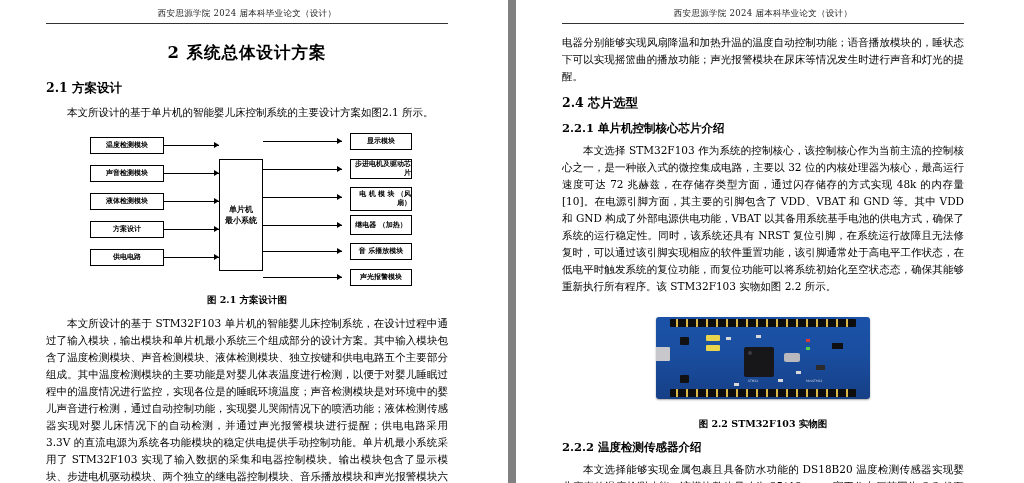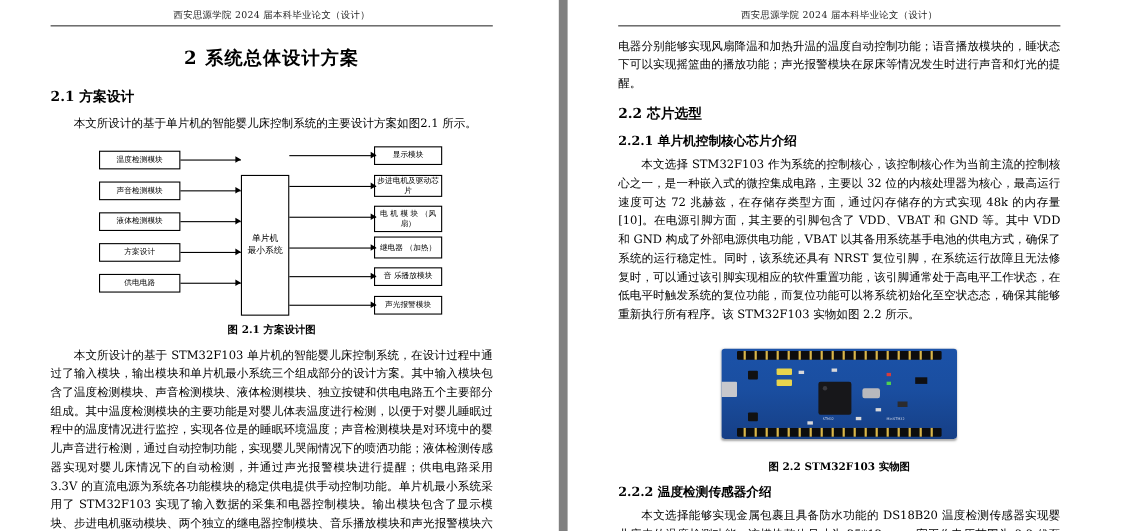--- a/index.html
+++ b/index.html
@@ -90,25 +90,26 @@
     border: 1px solid #000;
     background: #fff;
     font-size: 7px;
     display: flex;
     align-items: center;
     justify-content: center;
     text-align: center;
     line-height: 1.25;
     box-sizing: border-box;
     font-family: "DejaVu Serif", "Liberation Serif", serif;
+    font-weight: bold;
   }
   .dbox.left { left: 8px; width: 74px; height: 17px; }
-  .dbox.right { right: 10px; width: 62px; height: 17px; }
+  .dbox.right { right: 0; width: 62px; height: 17px; text-align: right; }
   .dbox.center {
-    left: 137px; top: 30px; width: 44px; height: 128px;
+    left: 137px; top: 30px; width: 44px; height: 112px;
     font-size: 8px; line-height: 1.35;
   }
   .dbox.center span { display: block; }
   .conn {
     position: absolute;
     height: 1px;
     background: #000;
   }
   .arrow {
     position: absolute;
@@ -264,21 +265,21 @@
 
       <div class="fig-caption">图 2.1 方案设计图</div>
       <p class="body">本文所设计的基于 STM32F103 单片机的智能婴儿床控制系统，在设计过程中通过了输入模块，输出模块和单片机最小系统三个组成部分的设计方案。其中输入模块包含了温度检测模块、声音检测模块、液体检测模块、独立按键和供电电路五个主要部分组成。其中温度检测模块的主要功能是对婴儿体表温度进行检测，以便于对婴儿睡眠过程中的温度情况进行监控，实现各位是的睡眠环境温度；声音检测模块是对环境中的婴儿声音进行检测，通过自动控制功能，实现婴儿哭闹情况下的喷洒功能；液体检测传感器实现对婴儿床情况下的自动检测，并通过声光报警模块进行提醒；供电电路采用 3.3V 的直流电源为系统各功能模块的稳定供电提供手动控制功能。单片机最小系统采用了 STM32F103 实现了输入数据的采集和电器控制模块。输出模块包含了显示模块、步进电机驱动模块、两个独立的继电器控制模块、音乐播放模块和声光报警模块六个主要部分。其中</p>
     </div>
   </div>
 
   <div class="page page-right">
     <div class="header">西安思源学院 2024 届本科毕业论文（设计）</div>
     <div class="content">
       <p class="body noindent">电器分别能够实现风扇降温和加热升温的温度自动控制功能；语音播放模块的，睡状态下可以实现摇篮曲的播放功能；声光报警模块在尿床等情况发生时进行声音和灯光的提醒。</p>
-      <h2 class="sec">2.2 芯片选型</h2>
+      <h2 class="sec">2.4 芯片选型</h2>
       <h3 class="subsec">2.2.1 单片机控制核心芯片介绍</h3>
       <p class="body">本文选择 STM32F103 作为系统的控制核心，该控制核心作为当前主流的控制核心之一，是一种嵌入式的微控集成电路，主要以 32 位的内核处理器为核心，最高运行速度可达 72 兆赫兹，在存储存类型方面，通过闪存储存的方式实现 48k 的内存量[10]。在电源引脚方面，其主要的引脚包含了 VDD、VBAT 和 GND 等。其中 VDD 和 GND 构成了外部电源供电功能，VBAT 以其备用系统基手电池的供电方式，确保了系统的运行稳定性。同时，该系统还具有 NRST 复位引脚，在系统运行故障且无法修复时，可以通过该引脚实现相应的软件重置功能，该引脚通常处于高电平工作状态，在低电平时触发系统的复位功能，而复位功能可以将系统初始化至空状态态，确保其能够重新执行所有程序。该 STM32F103 实物如图 2.2 所示。</p>
 
       <div class="board-wrap">
         <div class="board">
           <div class="hdr-pins top">
             <div class="pin-gold" style="left:6px"></div>
               <div class="pin-gold" style="left:16px"></div>
             <div class="pin-gold" style="left:26px"></div>
               <div class="pin-gold" style="left:36px"></div>

